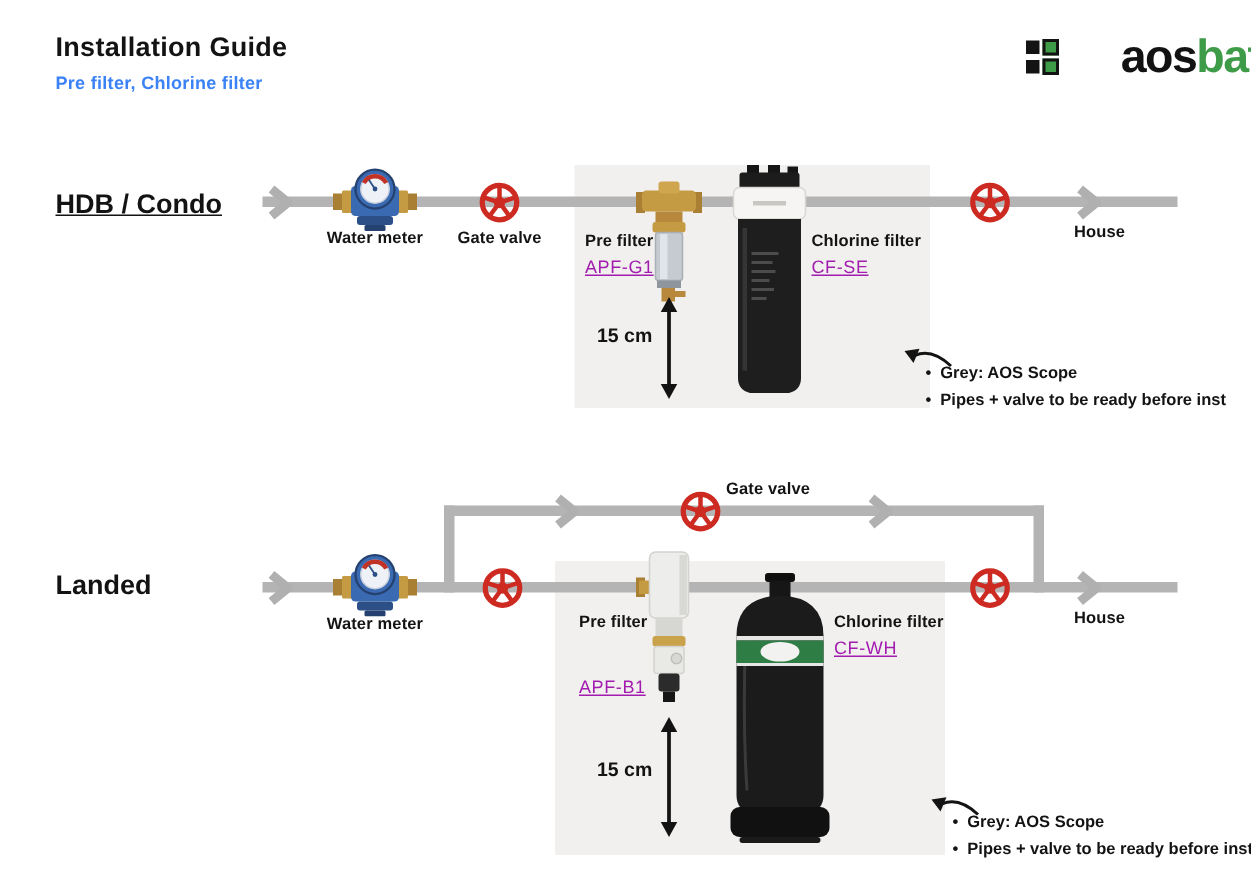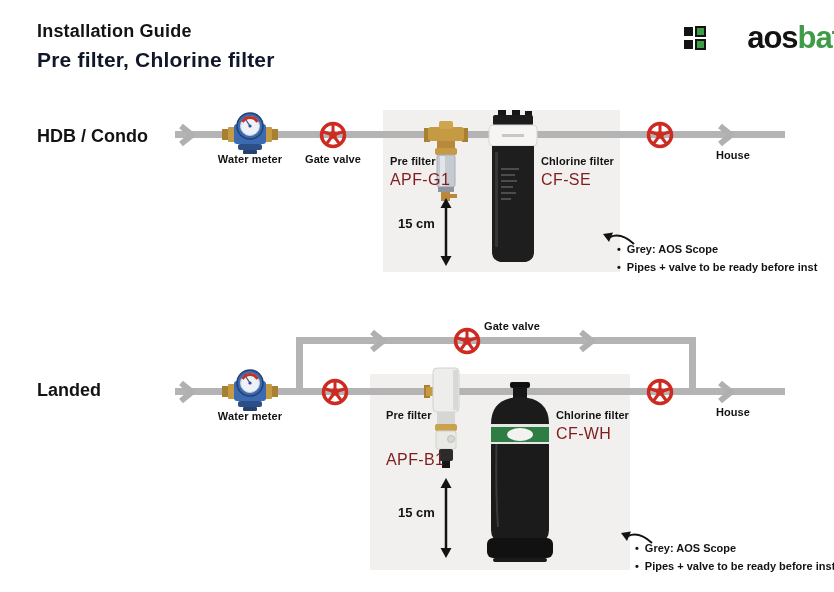--- a/index.html
+++ b/index.html
@@ -2,32 +2,32 @@
 <html><head>
 <meta charset="utf-8">
 <style>
   html,body{margin:0;padding:0;background:#ffffff;}
   .canvas{
     position:relative;width:834px;height:592px;background:#ffffff;
     font-family:"Liberation Sans",sans-serif;overflow:hidden;padding-left:40px;
   }
   .abs{position:absolute;}
   .page-title{left:37px;top:21px;font-size:18px;font-weight:800;color:#131313;letter-spacing:.2px;}
-  .page-subtitle{left:37px;top:48px;font-size:21px;font-weight:800;color:#0f172a;letter-spacing:.2px;}
+  .page-subtitle{left:37px;top:48px;font-size:12px;font-weight:800;color:#3b82f6;letter-spacing:.2px;}
   .logo{right:15px;top:22px;display:flex;align-items:center;gap:5px;}
   .logo-mark{display:grid;grid-template-columns:9px 11px;gap:2px;align-items:center;justify-items:center;}
   .sq-black{width:9px;height:9px;background:#131313;}
   .sq-green{width:11px;height:11px;background:#3e9b47;border:2px solid #131313;box-sizing:border-box;}
   .logo-text{font-size:31px;font-weight:800;letter-spacing:-1px;color:#131313;line-height:1;margin-left:36px;}
   .logo-text .bath{color:#3e9b47;}
   .panel{background:#f1f0ee;}
   .pipe{background:#b4b4b4;}
   .sec-label{font-size:18px;font-weight:800;color:#131313;white-space:nowrap;}
   .lbl{font-size:11px;font-weight:800;color:#131313;letter-spacing:.1px;white-space:nowrap;}
-  .model{font-size:16px;font-weight:500;color:#7f1d1d;letter-spacing:.4px;white-space:nowrap;}
+  .model{font-size:12px;font-weight:500;color:#a21caf;letter-spacing:.4px;white-space:nowrap;text-decoration:underline;}
   .dist{font-size:13px;font-weight:800;color:#131313;white-space:nowrap;}
   .notes{font-size:11px;font-weight:700;color:#131313;line-height:18px;white-space:nowrap;}
   .note-line::before{content:"•";margin-right:6px;}
   .ctr{transform:translateX(-50%);}
 </style>
 </head>
 <body>
 
 <div class="canvas">
 
@@ -38,21 +38,21 @@
     <div class="logo-mark">
       <span class="sq-black"></span>
         <span class="sq-green"></span>
       <span class="sq-black"></span>
         <span class="sq-green"></span>
     </div>
     <div class="logo-text"><span>aos</span><span class="bath">bath</span></div>
   </div>
 
   <div class="abs panel" style="left:383px;top:110px;width:237px;height:162px;"></div>
-  <div class="abs sec-label" style="left:37px;top:126px;">HDB / Condo</div>
+  <div class="abs sec-label" style="left:37px;top:126px;text-decoration:underline;">HDB / Condo</div>
 
   <div class="abs pipe" style="left:175px;top:131px;width:610px;height:7px;"></div>
 
   <svg class="abs" style="left:179px;top:123px;" width="16" height="24" viewBox="0 0 16 24">
       <path d="M2 3 L13 12 L2 21" fill="none" stroke="#b0b0b0" stroke-width="6"></path>
     </svg>
   <svg class="abs" style="left:718px;top:123px;" width="16" height="24" viewBox="0 0 16 24">
       <path d="M2 3 L13 12 L2 21" fill="none" stroke="#b0b0b0" stroke-width="6"></path>
     </svg>
 

